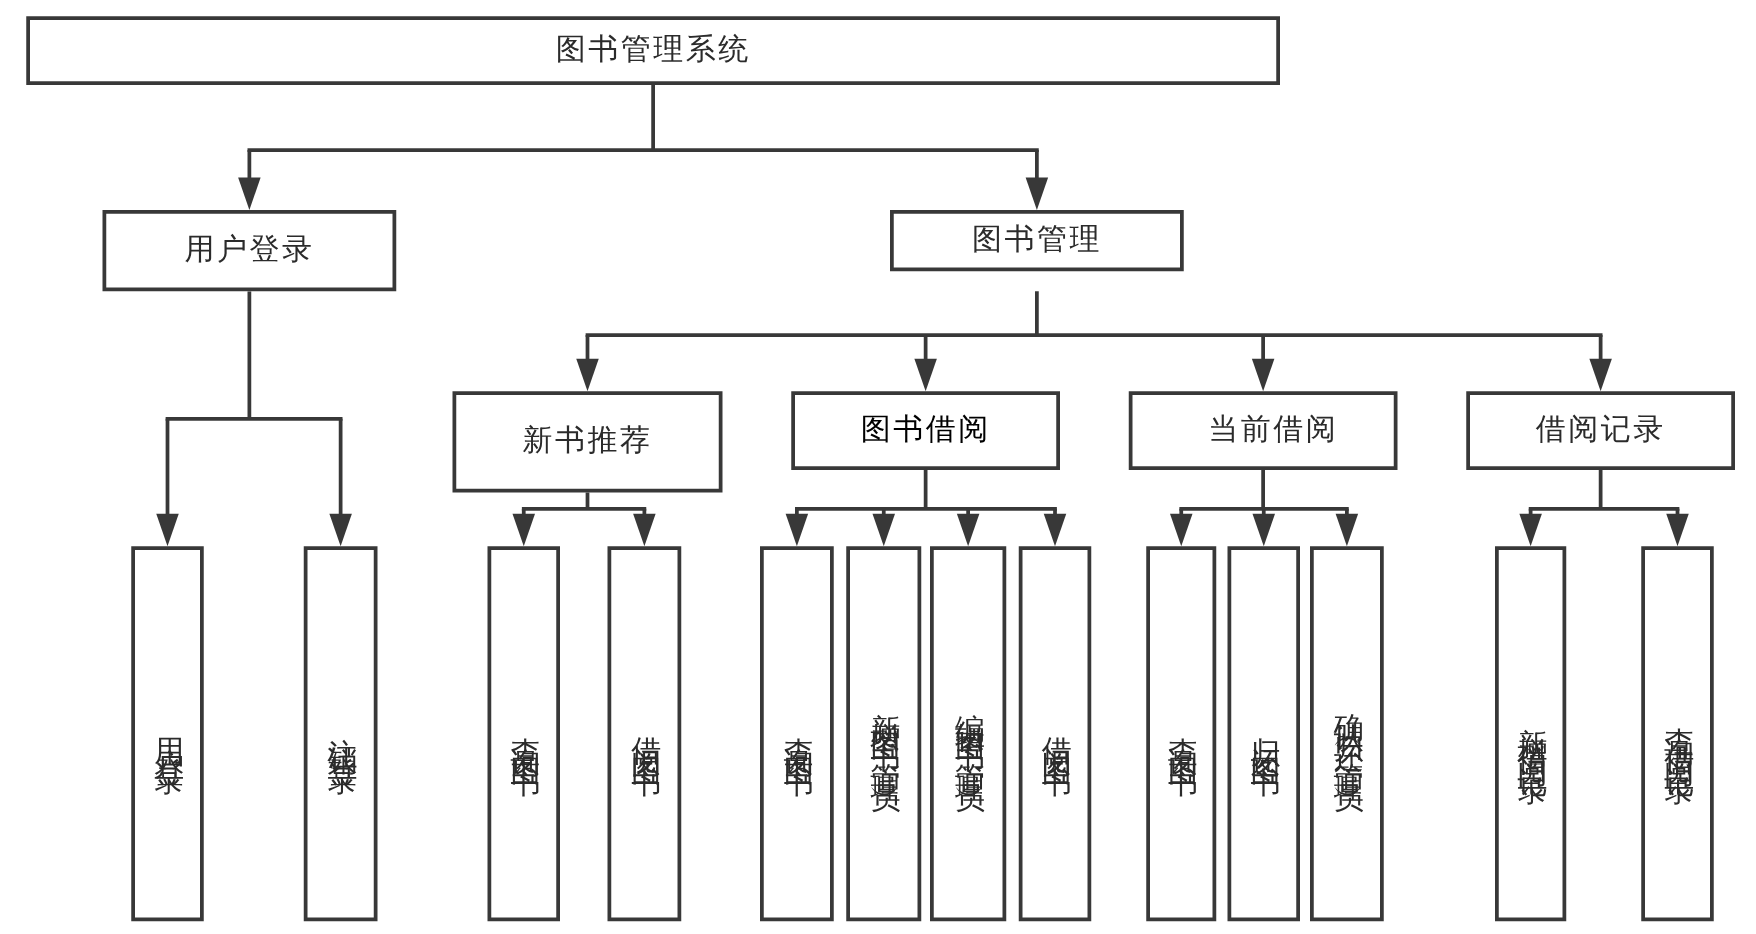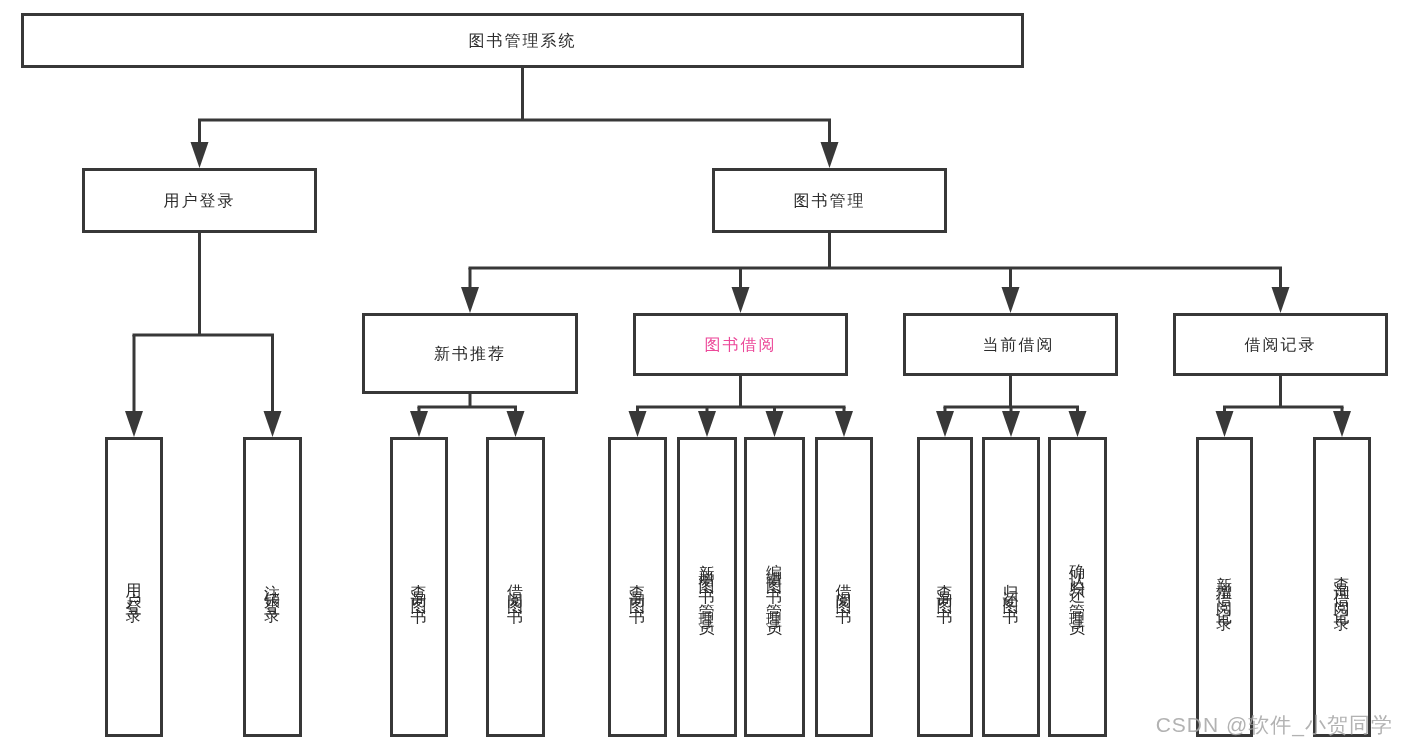--- a/index.html
+++ b/index.html
@@ -25,21 +25,21 @@
   }
   .node {
     position: absolute;
     box-sizing: border-box;
     border: 3px solid #383838;
     background: #ffffff;
     color: #2b2b2b;
     display: flex;
     align-items: center;
     justify-content: center;
-    font-size: 16px;
+    font-size: 24px;
     letter-spacing: 2px;
     text-align: center;
     line-height: 1.2;
   }
   .node.vertical {
     writing-mode: vertical-rl;
     text-orientation: mixed;
     letter-spacing: 8px;
     overflow: hidden;
     padding: 6px 0;
@@ -109,33 +109,32 @@
       <line x1="1280.5" y1="376" x2="1280.5" y2="407" stroke="#383838" stroke-width="3"></line>
       <line x1="1223" y1="407" x2="1343.5" y2="407" stroke="#383838" stroke-width="3"></line>
       <line x1="1224.5" y1="407" x2="1224.5" y2="419" stroke="#383838" stroke-width="3"></line>
       <polygon points="1215.5,411 1233.5,411 1224.5,437" fill="#383838"></polygon>
       <line x1="1342" y1="407" x2="1342" y2="419" stroke="#383838" stroke-width="3"></line>
       <polygon points="1333,411 1351,411 1342,437" fill="#383838"></polygon>
     </svg>
   <div id="nodes">
       <div class="node" style="left: 21px; top: 13px; width: 1003px; height: 55px; border-color: rgb(56, 56, 56); color: rgb(43, 43, 43);">图书管理系统</div>
       <div class="node" style="left: 82px; top: 168px; width: 235px; height: 65px; border-color: rgb(56, 56, 56); color: rgb(43, 43, 43);">用户登录</div>
-      <div class="node" style="left: 712px; top: 168px; width: 235px; height: 65px; border-color: rgb(56, 56, 56); color: rgb(43, 43, 43);">图书管理</div>
+      <div class="node" style="left: 712px; top: 168px; width: 235px; height: 49px; border-color: rgb(56, 56, 56); color: rgb(43, 43, 43);">图书管理</div>
       <div class="node" style="left: 362px; top: 313px; width: 216px; height: 81px; border-color: rgb(56, 56, 56); color: rgb(43, 43, 43);">新书推荐</div>
-      <div class="node" style="left: 633px; top: 313px; width: 215px; height: 63px; border-color: rgb(56, 56, 56); color: #ec4899;">图书借阅</div>
+      <div class="node" style="left: 633px; top: 313px; width: 215px; height: 63px; border-color: rgb(56, 56, 56); color: #000000;">图书借阅</div>
       <div class="node" style="left: 903px; top: 313px; width: 215px; height: 63px; border-color: rgb(56, 56, 56); color: rgb(43, 43, 43); padding-left: 16px;">当前借阅</div>
       <div class="node" style="left: 1173px; top: 313px; width: 215px; height: 63px; border-color: rgb(56, 56, 56); color: rgb(43, 43, 43);">借阅记录</div>
       <div class="node vertical" style="left: 105px; top: 437px; width: 58px; height: 300px; border-color: rgb(56, 56, 56); color: rgb(43, 43, 43);">用户登录</div>
       <div class="node vertical" style="left: 243px; top: 437px; width: 59px; height: 300px; border-color: rgb(56, 56, 56); color: rgb(43, 43, 43);">注销登录</div>
       <div class="node vertical" style="left: 390px; top: 437px; width: 58px; height: 300px; border-color: rgb(56, 56, 56); color: rgb(43, 43, 43);">查询图书</div>
       <div class="node vertical" style="left: 486px; top: 437px; width: 59px; height: 300px; border-color: rgb(56, 56, 56); color: rgb(43, 43, 43);">借阅图书</div>
       <div class="node vertical" style="left: 608px; top: 437px; width: 59px; height: 300px; border-color: rgb(56, 56, 56); color: rgb(43, 43, 43);">查询图书</div>
       <div class="node vertical" style="left: 677px; top: 437px; width: 60px; height: 300px; border-color: rgb(56, 56, 56); color: rgb(43, 43, 43);">新增图书（管理员）</div>
       <div class="node vertical" style="left: 744px; top: 437px; width: 61px; height: 300px; border-color: rgb(56, 56, 56); color: rgb(43, 43, 43);">编辑图书（管理员）</div>
       <div class="node vertical" style="left: 815px; top: 437px; width: 58px; height: 300px; border-color: rgb(56, 56, 56); color: rgb(43, 43, 43);">借阅图书</div>
       <div class="node vertical" style="left: 917px; top: 437px; width: 56px; height: 300px; border-color: rgb(56, 56, 56); color: rgb(43, 43, 43);">查询图书</div>
       <div class="node vertical" style="left: 982px; top: 437px; width: 58px; height: 300px; border-color: rgb(56, 56, 56); color: rgb(43, 43, 43);">归还图书</div>
       <div class="node vertical" style="left: 1048px; top: 437px; width: 59px; height: 300px; border-color: rgb(56, 56, 56); color: rgb(43, 43, 43);">确认归还（管理员）</div>
       <div class="node vertical" style="left: 1196px; top: 437px; width: 57px; height: 300px; border-color: rgb(56, 56, 56); color: rgb(43, 43, 43);">新增借阅记录</div>
       <div class="node vertical" style="left: 1313px; top: 437px; width: 58px; height: 300px; border-color: rgb(56, 56, 56); color: rgb(43, 43, 43);">查询借阅记录</div>
     </div>
-  <div id="watermark">CSDN @软件_小贺同学</div>
 </div>
 
 </body></html>

